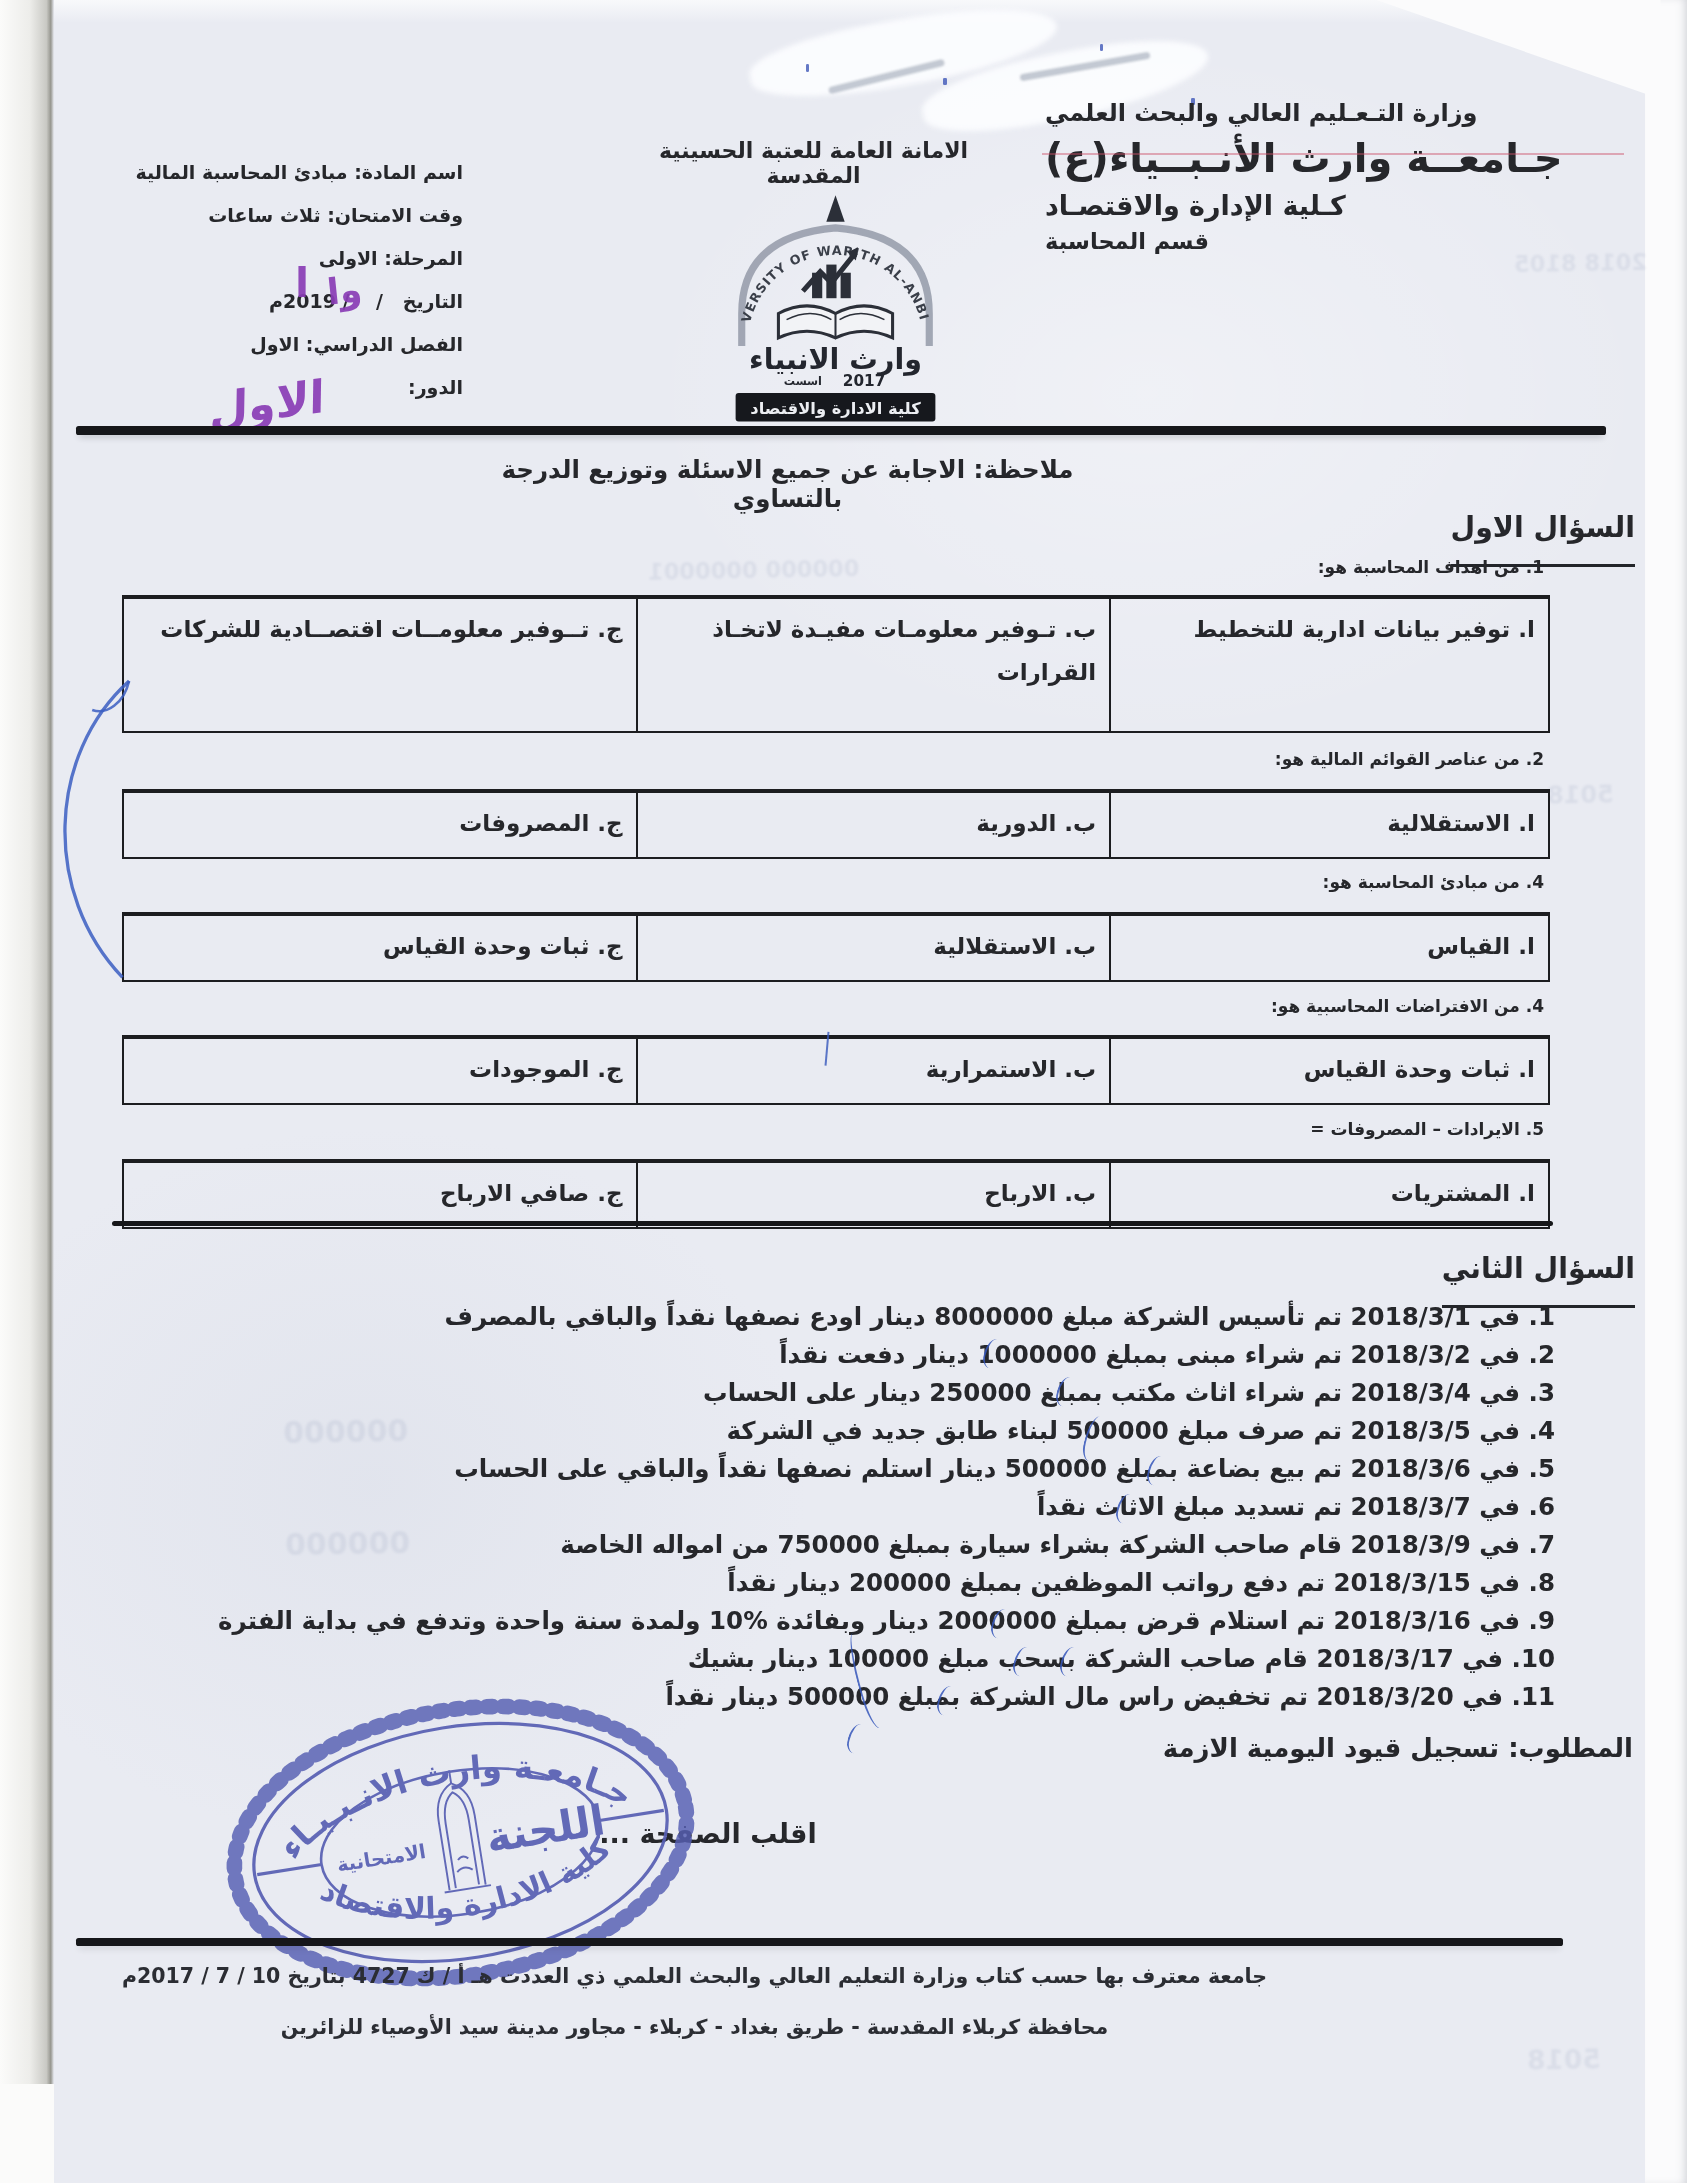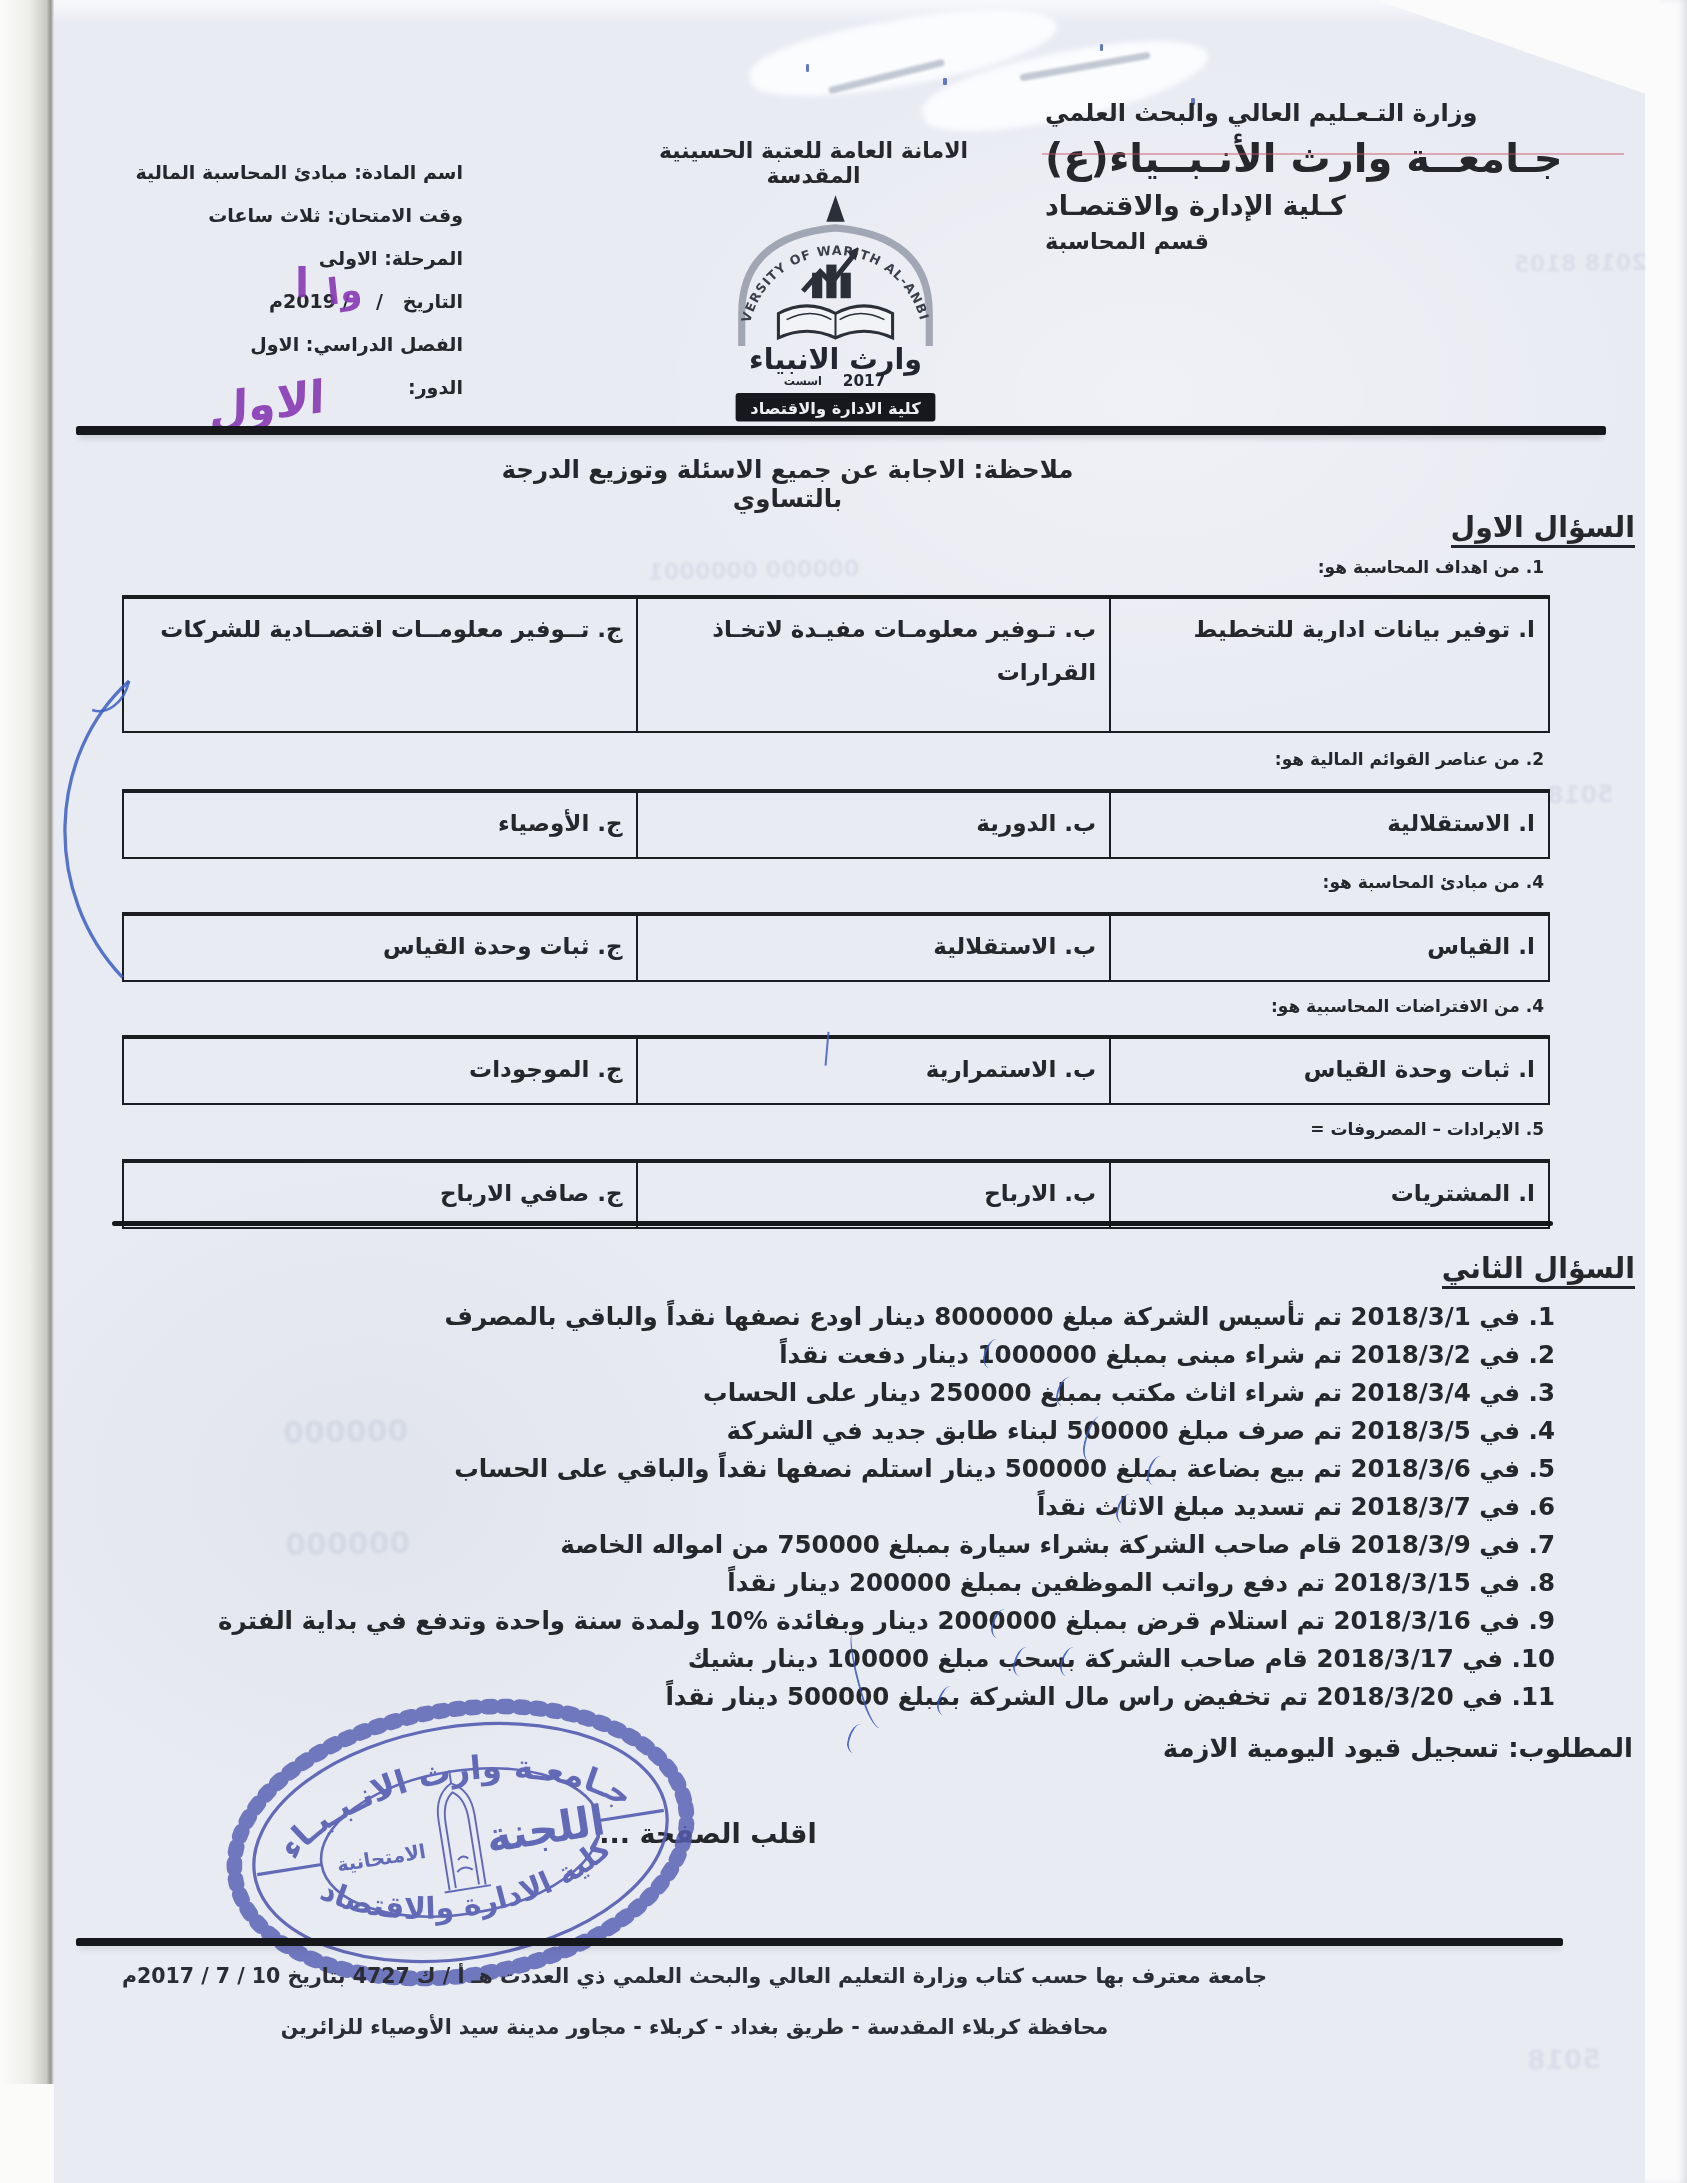--- a/index.html
+++ b/index.html
@@ -23,21 +23,21 @@
   .corner-bl{left:0;top:2084px;width:54px;height:99px;background:#fbfbfa;}
   
   .hdr-right{right:60px;top:99px;width:582px;text-align:left;}
   .hdr-right .l1{font-size:24px;font-weight:600;}
   .hdr-right .l2{font-size:40px;font-weight:800;margin-top:8px;}
   .hdr-right .l3{font-size:27px;font-weight:700;margin-top:9.3px;}
   .hdr-right .l4{font-size:22.5px;font-weight:600;margin-top:6.6px;}
   .pink-line{right:63px;top:153px;width:582px;height:2px;background:rgba(205,80,105,.45);}
   .secretariat{left:625px;top:138px;width:377px;text-align:center;font-size:22px;font-weight:800;}
   .exam-info{left:93px;top:151px;width:370px;text-align:right;font-size:19px;font-weight:600;line-height:43px;}
-  .section-title{font-size:28.4px;font-weight:800;border-bottom:3.3px solid #23252a;padding-bottom:1px;}
+  .section-title{font-size:28.4px;font-weight:800;border-bottom:3.3px solid #23252a;padding-bottom:20px;}
   .divider{background:#16171a;border-radius:2.6px;box-shadow:0 4.6px 6px -3.3px rgba(40,42,48,.45);}
   .note{left:470px;top:455px;width:635px;text-align:center;font-size:24.5px;font-weight:800;}
   .q-line{right:143px;font-size:17px;font-weight:700;white-space:nowrap;}
   .opt-table{left:122px;width:1424px;display:flex;border:2.6px solid #1c1d20;border-top-width:4px;}
   .opt-cell{font-size:23px;font-weight:700;padding:9.3px 13.2px 6.6px;text-align:right;line-height:1.85;}
   .cA{width:30.6%;border-left:2px solid #1c1d20;}
   .cB{width:33.2%;border-left:2px solid #1c1d20;}
   .cC{width:36.2%;}
   .items{right:132px;top:1302px;width:1449px;}
   .item{height:38px;font-size:24.5px;font-weight:600;white-space:nowrap;}
@@ -147,21 +147,21 @@
   <div class="abs opt-table" style="top:595px;height:132px;">
     <div class="opt-cell cA">ا. توفير بيانات ادارية للتخطيط</div>
     <div class="opt-cell cB">ب. تـوفير معلومـات مفيـدة لاتخـاذ القرارات</div>
     <div class="opt-cell cC">ج. تــوفير معلومــات اقتصــادية للشركات</div>
   </div>
 
   <div class="abs q-line" style="top:749px;">2. من عناصر القوائم المالية هو:</div>
   <div class="abs opt-table" style="top:789px;height:64px;">
     <div class="opt-cell cA">ا. الاستقلالية</div>
     <div class="opt-cell cB">ب. الدورية</div>
-    <div class="opt-cell cC">ج. الأوصياء</div>
+    <div class="opt-cell cC">ج. المصروفات</div>
   </div>
 
   <div class="abs q-line" style="top:872px;">4. من مبادئ المحاسبة هو:</div>
   <div class="abs opt-table" style="top:912px;height:64px;">
     <div class="opt-cell cA">ا. القياس</div>
     <div class="opt-cell cB">ب. الاستقلالية</div>
     <div class="opt-cell cC">ج. ثبات وحدة القياس</div>
   </div>
 
   <div class="abs q-line" style="top:996px;">4. من الافتراضات المحاسبية هو:</div>

